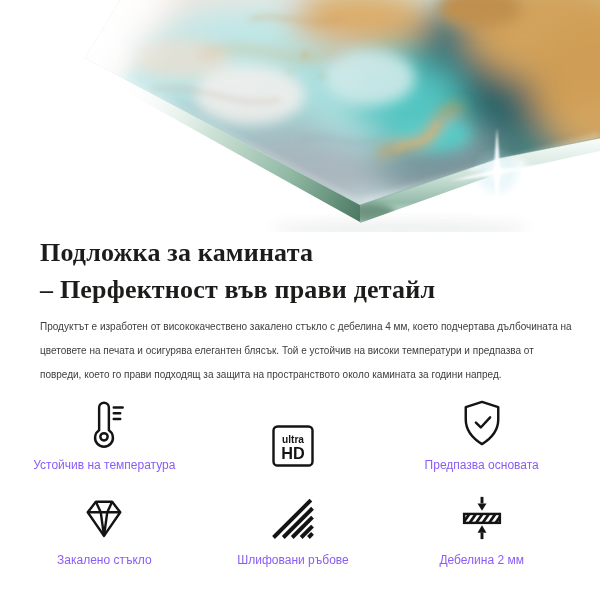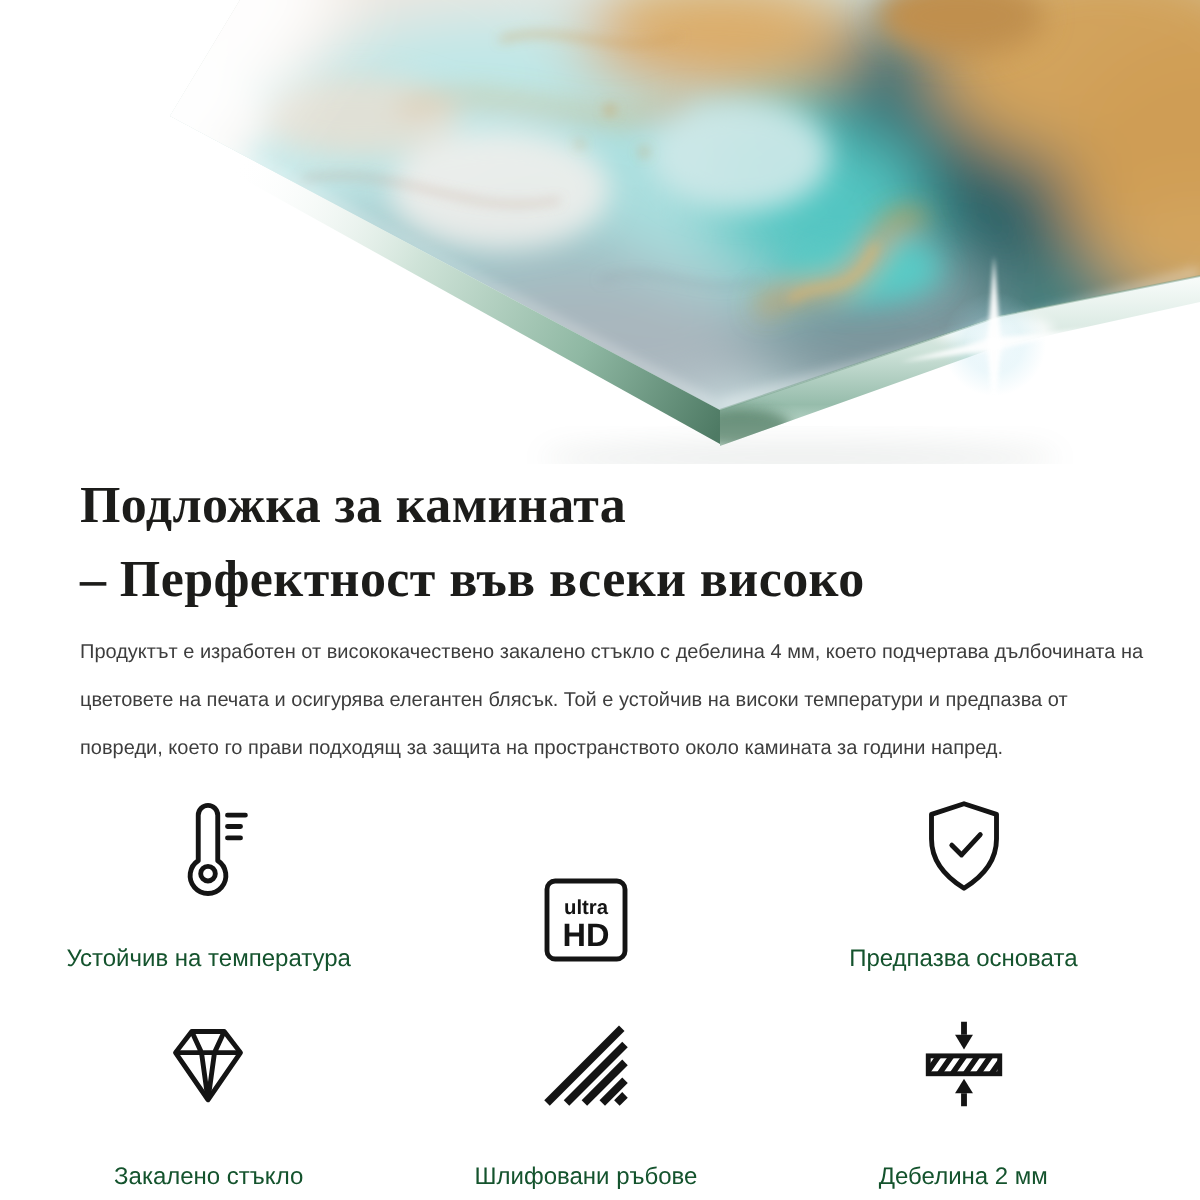--- a/index.html
+++ b/index.html
@@ -22,21 +22,21 @@
   .features{
     margin:6px 0 0 10px;width:566px;
     display:grid;grid-template-columns:repeat(3,1fr);
     row-gap:16px;
   }
   .feature{
     display:flex;flex-direction:column;align-items:center;justify-content:flex-end;
     text-align:right;
   }
   .feature .icon-box{height:56px;display:flex;align-items:flex-end;justify-content:center;}
-  .feature .label{margin-top:23px;font-size:12px;color:#14532d;white-space:nowrap;}
+  .feature .label{margin-top:9px;font-size:12px;color:#8b5cf6;white-space:nowrap;}
   .fico{stroke:#141414;fill:none;stroke-width:3;}
 </style>
 </head>
 <body>
 
 <div class="hero">
   <svg width="600" height="232" viewBox="0 0 600 232" aria-hidden="true">
     <defs>
       <clipPath id="panel">
           <path d="M85,58 L138,-30 H648 V138 L500,158 L360,205 Z"></path>
@@ -143,21 +143,21 @@
       <circle cx="497" cy="172" r="15" fill="url(#glowWhite)"></circle>
       <path d="M497,128 L500.5,172 L497,212 L493.5,172 Z" fill="#ffffff" opacity="0.95" filter="url(#b1)"></path>
       <path d="M450,181 L497,175 L547,164 L497,169 Z" fill="#ffffff" opacity="0.9" filter="url(#b1)"></path>
       <circle cx="497" cy="172" r="3" fill="#ffffff"></circle>
     </g>
   </svg>
 </div>
 
 <h1 class="title">
   <span>Подложка за камината</span>
-  <span>– Перфектност във всеки високо</span>
+  <span>– Перфектност във прави детайл</span>
 </h1>
 
 <p class="desc">Продуктът е изработен от висококачествено закалено стъкло с дебелина 4 мм, което подчертава дълбочината на цветовете на печата и осигурява елегантен блясък. Той е устойчив на високи температури и предпазва от повреди, което го прави подходящ за защита на пространството около камината за години напред.</p>
 
 <div class="features">
 
   <div class="feature">
     <div class="icon-box">
       <svg width="52" height="52" viewBox="0 0 64 64">
         <path class="fico" stroke-linejoin="round" d="M26 41 V13 a6 6 0 0 1 12 0 v28 a11 11 0 1 1 -12 0 Z"></path>

